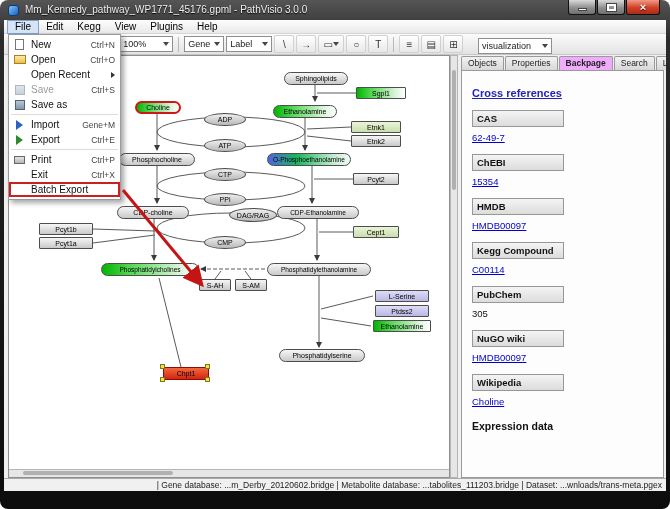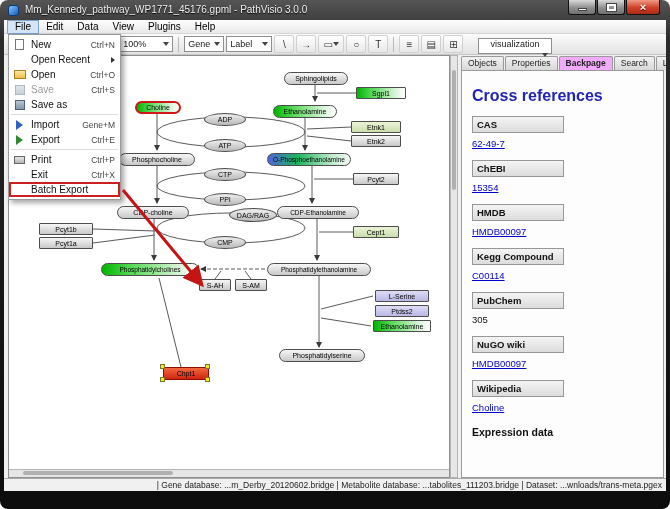--- a/index.html
+++ b/index.html
@@ -42,21 +42,21 @@
   .tbtn { width:20px; height:18px; display:flex; align-items:center; justify-content:center;
           border:1px solid #d0d0d0; border-radius:2px; background:linear-gradient(#fff,#e8e8e8);
           font-size:10px; color:#333; }
   .tbtn.disabled { opacity:.40; }
   .tsep { width:1px; height:15px; background:#b8b8b8; margin:0 3px; }
   .tlabel { font-size:10px; color:#222; margin:0 3px; }
   .combo { height:16px; background:#fff; border:1px solid #8f8f8f; display:flex; align-items:center;
            font-size:9px; color:#222; padding:0 3px; gap:4px; }
   .caret { width:0; height:0; border-left:3px solid transparent; border-right:3px solid transparent;
            border-top:4px solid #444; }
-  .combo.vis { position:absolute; left:474px; top:18px; width:74px; z-index:5;flex-direction:column; }
+  .combo.vis { position:absolute; left:474px; top:18px; width:74px; z-index:5; }
   .combo.vis .caret { margin-left:auto; }
 
   
   .ic-page { width:9px; height:11px; background:#fff; border:1px solid #777; }
   .ic-folder { width:12px; height:9px; background:linear-gradient(#ffe9a8,#edbd4a); border:1px solid #a8821e; }
   .ic-disk { width:10px; height:10px; background:linear-gradient(#b9c6d4,#8396ab); border:1px solid #4e627a; }
   .ic-print { width:11px; height:8px; background:linear-gradient(#e5e5e5,#b5b5b5); border:1px solid #666; }
   .tri-right-blue { width:0; height:0; border-left:7px solid #2d62c4; border-top:5px solid transparent; border-bottom:5px solid transparent; }
   .tri-right-green { width:0; height:0; border-left:7px solid #2e8a2e; border-top:5px solid transparent; border-bottom:5px solid transparent; }
   .tri-right-dark { width:0; height:0; border-left:4px solid #333; border-top:3px solid transparent; border-bottom:3px solid transparent; }
@@ -95,21 +95,21 @@
   .hl-green { color:#5fe04e; }
 
   
   .sidebar { position:absolute; left:455px; right:0; top:35px; bottom:13px; background:#f0f0f0; }
   .tabs { display:flex; gap:1px; padding:1px 2px 0 2px; height:15px; }
   .tab { font-size:8.5px; padding:1px 6px; background:linear-gradient(#f2f2f2,#d8d8d8);
          border:1px solid #9a9a9a; border-bottom:none; border-radius:2px 2px 0 0; color:#222; }
   .tab.active { background:#f0abfc; font-weight:bold; }
   .sidebar-body { position:absolute; left:2px; right:2px; top:15px; bottom:0; background:#fdfdfd;
                   border:1px solid #9a9a9a; overflow:hidden; }
-  .xref-title { color:#2424b4; font-weight:bold; font-size:16px; margin:16px 0 4px 10px; }
+  .xref-title { color:#2424b4; font-weight:bold; font-size:11px; margin:16px 0 4px 10px;text-decoration:underline; }
   .xref-header { width:92px; background:linear-gradient(#f4f4f4,#dcdcdc); border:1px solid #979797;
                  font-weight:bold; font-size:9.5px; padding:2px 4px; margin:11px 0 5px 10px; color:#111; }
   .xref-value { font-size:9.5px; margin-left:10px; color:#111; }
   .xref-value.link { color:#0000cc; text-decoration:underline; }
   .expression { font-weight:bold; font-size:10.5px; margin:13px 0 0 10px; color:#111; }
 
   
   .statusbar { position:absolute; left:0; right:0; top:458px; height:13px; background:#f0f0f0;
                border-top:1px solid #aaa; font-size:8.5px; color:#222; padding:1px 4px;
                white-space:nowrap; overflow:hidden;text-align:right; }
@@ -148,21 +148,21 @@
           <span class="ic-close"></span>
         </div>
     </div>
   </div>
 
   <div class="app">
 
     <div class="menubar">
       <span class="mitem active">File</span>
       <span class="mitem">Edit</span>
-      <span class="mitem">Data</span>
+      <span class="mitem">Kegg</span>
       <span class="mitem">View</span>
       <span class="mitem">Plugins</span>
       <span class="mitem">Help</span>
     </div>
 
     <div class="toolbar">
       <div class="tbtn">
           <span class="ic-page"></span>
         </div>
       <div class="tbtn">
@@ -336,30 +336,30 @@
 
     <div class="filemenu">
       <div class="fm-item">
         <span class="fm-ic">
             <span class="ic-page"></span>
           </span>
         <span class="fm-label">New</span>
         <span class="fm-short">Ctrl+N</span>
       </div>
       <div class="fm-item">
+        <span class="fm-ic">
+            <span class="ic-folder"></span>
+          </span>
+        <span class="fm-label">Open</span>
+        <span class="fm-short">Ctrl+O</span>
+      </div>
+      <div class="fm-item">
         <span class="fm-ic"></span>
         <span class="fm-label">Open Recent</span>
         <span class="tri-right-dark"></span>
-      </div>
-      <div class="fm-item">
-        <span class="fm-ic">
-            <span class="ic-folder"></span>
-          </span>
-        <span class="fm-label">Open</span>
-        <span class="fm-short">Ctrl+O</span>
       </div>
       <div class="fm-item disabled">
         <span class="fm-ic">
             <span class="ic-disk" style="opacity:.45"></span>
           </span>
         <span class="fm-label">Save</span>
         <span class="fm-short">Ctrl+S</span>
       </div>
       <div class="fm-item">
         <span class="fm-ic">

